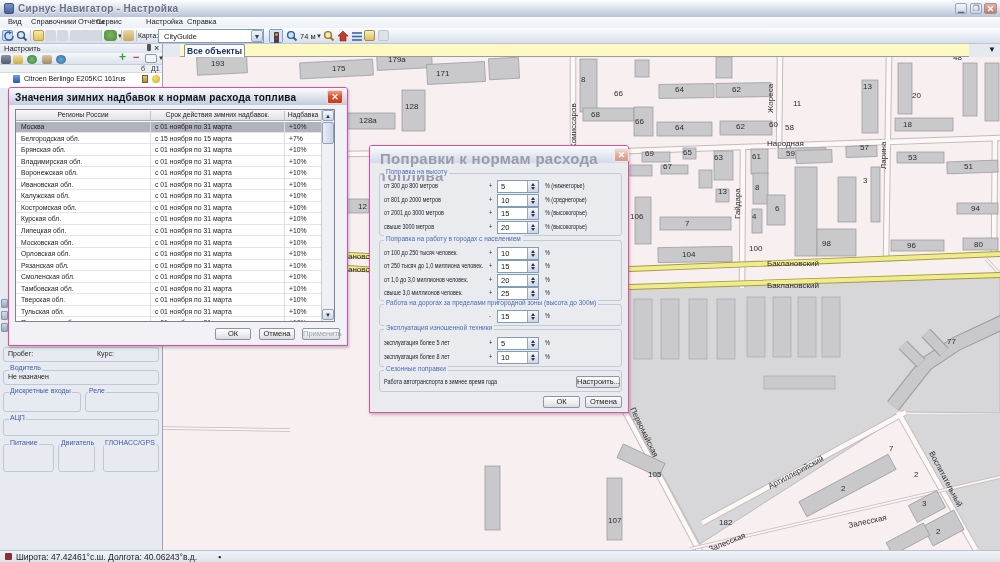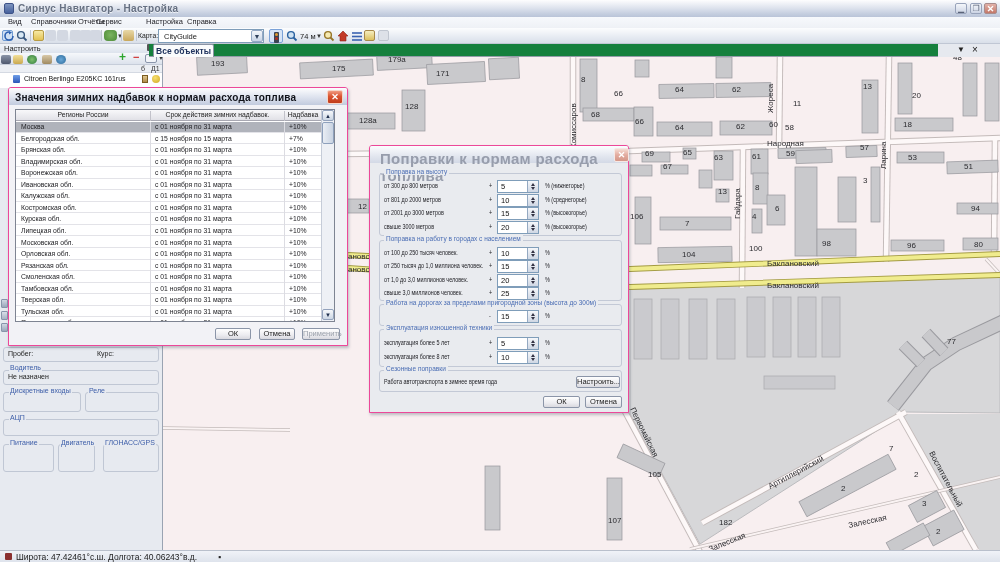--- a/index.html
+++ b/index.html
@@ -23,21 +23,21 @@
 #lpanel{left:0;top:44px;width:163px;height:506px;background:#e7eaf0;border-right:1px solid #9aa3b2}
 #lp-head{left:0;top:0;width:162px;height:9px;background:linear-gradient(#f2f5f9,#dde3ed);font-size:7.5px;color:#222}
 #lp-tools{left:0;top:9px;width:162px;height:12px;background:linear-gradient(#f6f8fb,#dce2ec);border-bottom:1px solid #c6cdd9}
 #lp-colh{left:0;top:21px;width:162px;height:8px;background:#eceff4;border-bottom:1px solid #d4d9e2;font-size:7px;color:#333}
 #lp-list{left:0;top:29px;width:162px;height:15px;background:#fff;font-size:7px;color:#111;white-space:nowrap}
 .lpico{position:absolute;top:1.5px;width:10px;height:9px;border-radius:2px}
 .blue-lbl{position:absolute;font-size:7px;color:#3c5da8;white-space:nowrap;background:#e7eaf0;padding:0 1px;z-index:2}
 .gbox{position:absolute;border:1px solid #c0c7d4;border-radius:3px}
 #statusbar{left:0;top:550px;width:1000px;height:12px;background:linear-gradient(#f0f3f8,#dee3ec);border-top:1px solid #b9c0cc;font-size:8.5px;color:#222}
 
-#tabstrip{left:149px;top:44px;width:789px;height:13px;background:#15803d;border-bottom:1px solid #949ca9}
+#tabstrip{left:180px;top:44px;width:789px;height:13px;background:#fef9c3;border-bottom:1px solid #949ca9}
 #tab1{left:4px;top:0px;width:61px;height:13px;background:#fafbfc;border:1px solid #8a93a4;border-bottom:none;border-radius:2px 2px 0 0;font-size:8.5px;font-weight:bold;color:#20335e;text-align:center;line-height:12px}
 #mapsvg{left:163px;top:57px}
 
 .dlg{position:absolute;border:1px solid #ec4899;border-radius:3px 3px 0 0;box-shadow:1px 2px 3px rgba(80,90,110,.35)}
 .dlg-title{position:absolute;left:0;top:0;right:0;height:17px;border-radius:2px 2px 0 0}
 .xbtn{position:absolute;border-radius:2px;color:#fff;text-align:center;font-weight:bold}
 .btn{position:absolute;height:12px;background:linear-gradient(#fefefe,#ececf0 60%,#d9d9df);border:1px solid #8b95a8;border-radius:2px;font-size:7.5px;color:#1a1a1a;text-align:center;line-height:10px;white-space:nowrap}
 
 .glabel{position:absolute;font-size:6.5px;color:#4a6db4;background:#e9ebef;padding:0 2px;white-space:nowrap}
 .g2box{position:absolute;left:9px;width:243px;border:1px solid #c3c9d6;border-radius:3px}

